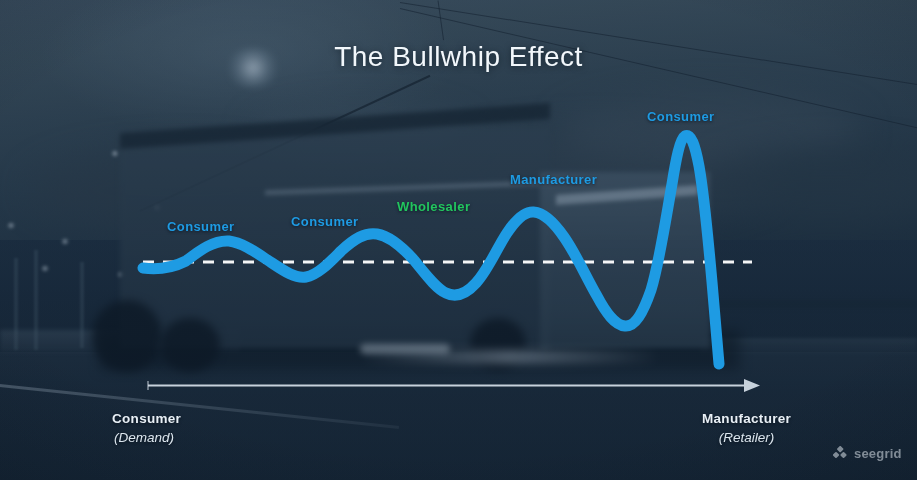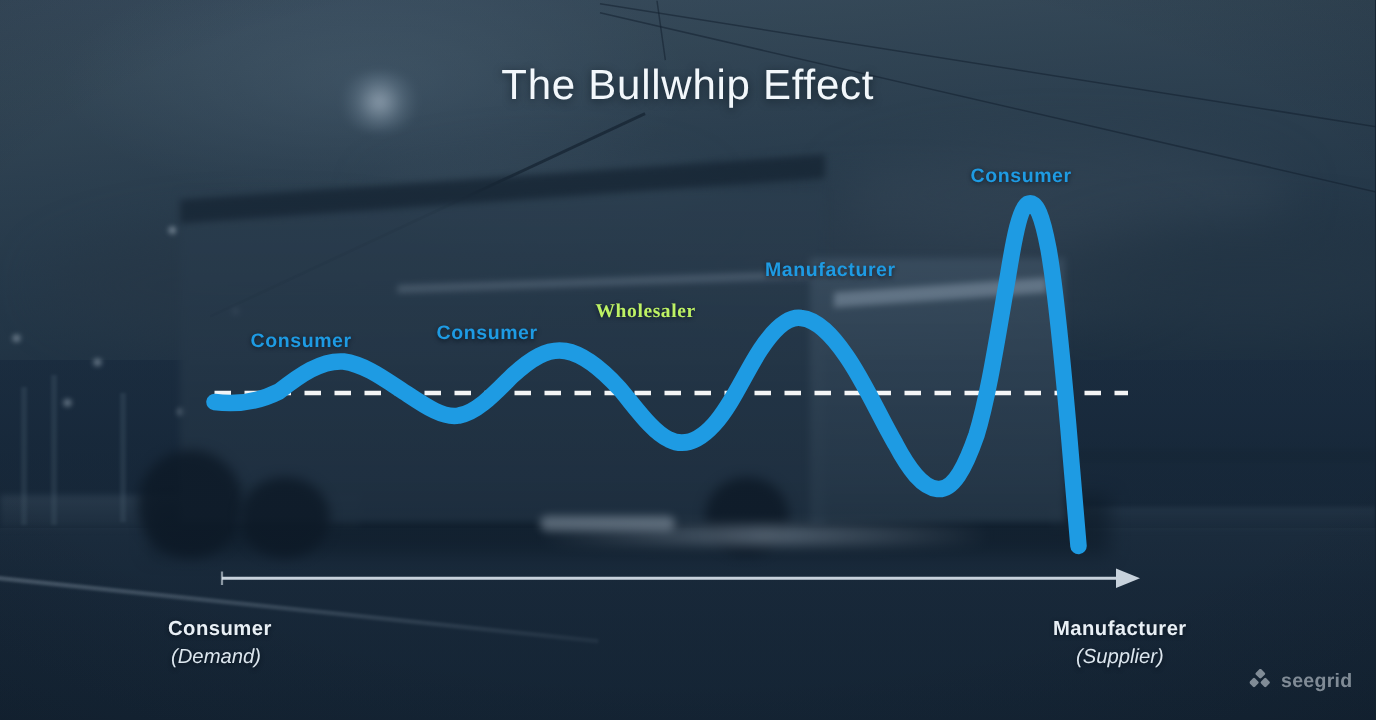--- a/index.html
+++ b/index.html
@@ -269,38 +269,38 @@
                C 635 327, 643 313, 651 290
                C 659 264, 665 224, 672 184
                C 676 159, 680 139, 685 136
                C 691 133, 695 145, 699 166
                C 704 194, 708 237, 712 282
                C 715 315, 717 342, 719 364"></path>
     </svg>
 
     <div class="curve-label" style="left: 167px; top: 219px; color: rgb(30, 155, 227);">Consumer</div>
     <div class="curve-label" style="left: 291px; top: 214px; color: rgb(30, 155, 227);">Consumer</div>
-    <div class="curve-label" style="left: 397px; top: 199px; color: #bef264; font-family: Liberation Serif, serif;">Wholesaler</div>
+    <div class="curve-label" style="left: 397px; top: 199px; color: #22c55e;">Wholesaler</div>
     <div class="curve-label" style="left: 510px; top: 172px; color: rgb(30, 155, 227);">Manufacturer</div>
     <div class="curve-label" style="left: 647px; top: 109px; color: rgb(30, 155, 227);">Consumer</div>
 
     <svg class="wave" viewBox="0 0 917 480" preserveAspectRatio="none">
       <line x1="148" y1="385.5" x2="744" y2="385.5" stroke="#d7e1ea" stroke-width="2" opacity="0.92"></line>
       <polygon points="744,379 760,385.5 744,392" fill="#d7e1ea" opacity="0.92"></polygon>
       <line x1="148" y1="381" x2="148" y2="390" stroke="#d7e1ea" stroke-width="1.5" opacity="0.6"></line>
     </svg>
 
     <div class="axis-group axis-left">
       <div class="axis-name">Consumer</div>
       <div class="axis-sub">(Demand)</div>
     </div>
 
     <div class="axis-group axis-right">
       <div class="axis-name">Manufacturer</div>
-      <div class="axis-sub">(Supplier)</div>
+      <div class="axis-sub">(Retailer)</div>
     </div>
 
     <div class="logo">
       <span class="logo-mark">
         <svg viewBox="0 0 16 16" width="15" height="15">
           <g fill="#c3ccd4">
             <rect x="5.0" y="0.6" width="5.4" height="5.4" rx="1" transform="rotate(45 7.7 3.3)"></rect>
             <rect x="0.6" y="7.0" width="5.2" height="5.2" rx="1" transform="rotate(45 3.2 9.6)"></rect>
             <rect x="8.6" y="7.0" width="5.2" height="5.2" rx="1" transform="rotate(45 11.2 9.6)"></rect>
           </g>

